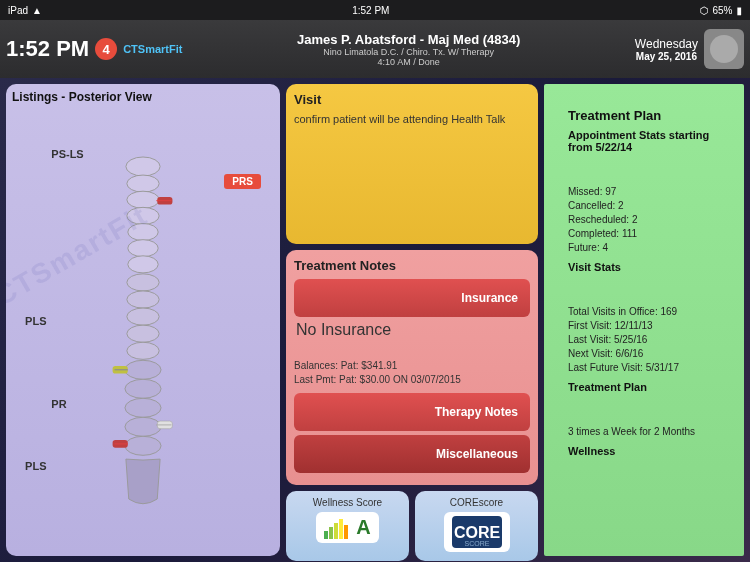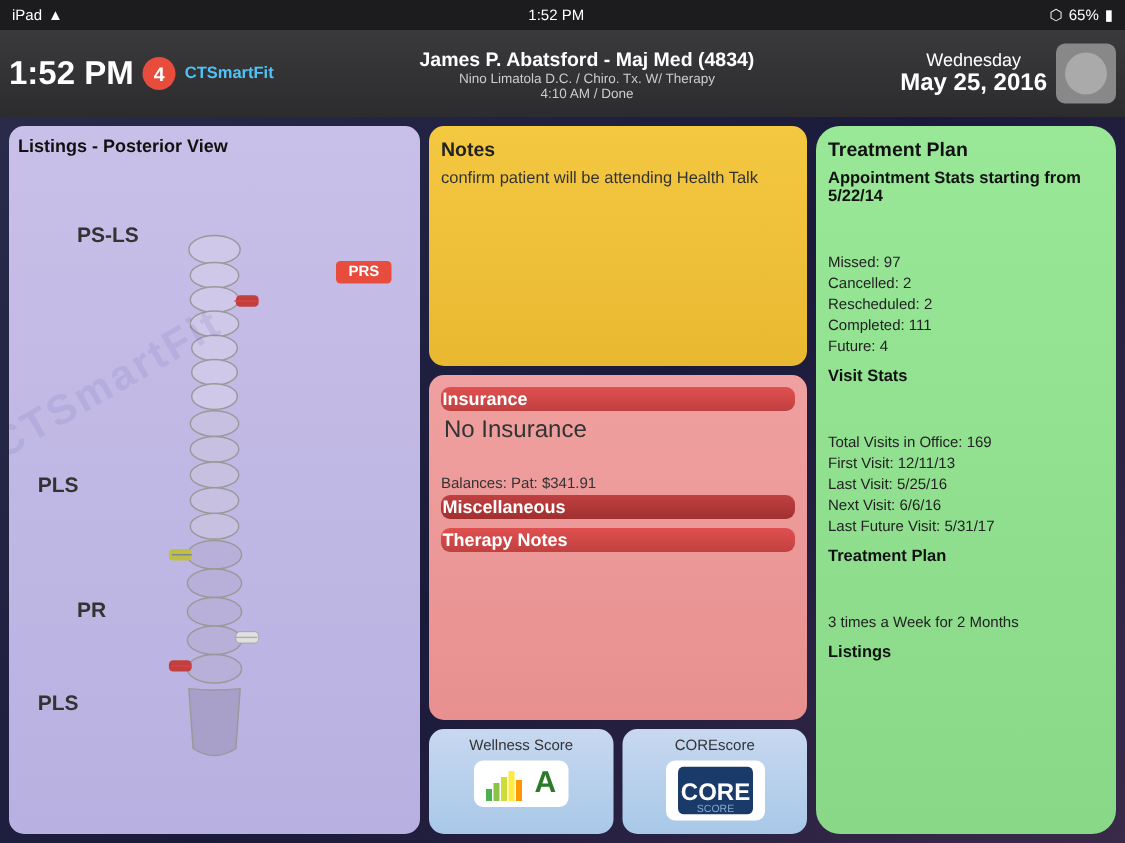--- a/index.html
+++ b/index.html
@@ -119,21 +119,21 @@
 
     .header-date-block {
       text-align: center;
       color: white;
       flex-shrink: 0;
     }
     .header-date-day {
       font-size: 12px;
     }
     .header-date-full {
-      font-size: 16px;
+      font-size: 10px;
       font-weight: bold;
     }
 
     .header-avatar {
       width: 40px;
       height: 40px;
       background: #888;
       border-radius: 6px;
       flex-shrink: 0;
       display: flex;
@@ -180,21 +180,21 @@
       display: flex;
       align-items: center;
       justify-content: center;
     }
     .spine-svg {
       width: 120px;
       height: 380px;
     }
     .spine-label {
       position: absolute;
-      font-size: 14px;
+      font-size: 11px;
       font-weight: bold;
       color: #333;
     }
     .spine-badge {
       position: absolute;
       padding: 2px 8px;
       border-radius: 3px;
       font-size: 10px;
       font-weight: bold;
       color: white;
@@ -236,22 +236,22 @@
     }
     .tn-title {
       font-size: 13px;
       font-weight: bold;
       color: #222;
       margin-bottom: 6px;
     }
     .tn-button {
       display: block;
       width: 100%;
-      padding: 1px;
-      text-align: left;
+      padding: 12px;
+      text-align: right;
       border-radius: 6px;
       font-size: 12px;
       font-weight: bold;
       color: white;
       margin-bottom: 4px;
       border: none;
       cursor: pointer;
     }
     .btn-insurance { background: linear-gradient(180deg, #e05050 0%, #c04040 100%); }
     .btn-therapy { background: linear-gradient(180deg, #e05050 0%, #c04040 100%); }
@@ -308,22 +308,22 @@
       padding: 4px 8px;
       display: flex;
       align-items: center;
       justify-content: center;
     }
 
     
     #right-panel {
       width: 200px;
       background: linear-gradient(180deg, #98e898 0%, #88d888 100%);
-      border-radius: 16px;
-      padding: 8px;
+      border-radius: 2px;
+      padding: 24px;
       flex-shrink: 0;
     }
     .tp-title {
       font-size: 13px;
       font-weight: bold;
       color: #111;
       margin-bottom: 6px;
     }
     .tp-section-title {
       font-size: 11px;
@@ -448,32 +448,34 @@
       <div class="spine-label" style="top:66%;left:15%;">PR</div>
       <div class="spine-label" style="top:80%;left:5%;">PLS</div>
 
       <div class="spine-badge badge-red" style="top:15%;right:5%;">PRS</div>
     </div>
   </div>
 
   <div id="middle-panel">
 
     <div id="alerts-panel">
-      <div class="alerts-title">Notes</div>
+      <div class="alerts-title">Visit</div>
       <div class="alert-text">confirm patient will be attending Health Talk</div>
     </div>
 
     <div id="treatment-notes-panel">
+      <div class="tn-title">Treatment Notes</div>
       <button class="tn-button btn-insurance">Insurance</button>
       <div class="tn-info">No Insurance</div>
       <div class="tn-balance">
         <span>Balances: Pat: $341.91</span><br>
+        <span>Last Pmt: Pat: $30.00 ON 03/07/2015</span>
       </div>
+      <button class="tn-button btn-therapy" style="margin-top:6px;">Therapy Notes</button>
       <button class="tn-button btn-misc">Miscellaneous</button>
-      <button class="tn-button btn-therapy" style="margin-top:6px;">Therapy Notes</button>
     </div>
 
     <div id="bottom-row">
       <div class="score-card">
         <div class="score-title">Wellness Score</div>
         <div class="wellness-badge">
           <svg width="28" height="22" viewBox="0 0 28 22">
             <rect x="0" y="14" width="4" height="8" fill="#4caf50"></rect>
             <rect x="5" y="10" width="4" height="12" fill="#8bc34a"></rect>
             <rect x="10" y="6" width="4" height="16" fill="#cddc39"></rect>
@@ -521,17 +523,17 @@
         Last Future Visit: 5/31/17
       </div>
     </div>
 
     <div>
       <div class="tp-section-title">Treatment Plan</div>
       <div class="tp-text">3 times a Week for 2 Months</div>
     </div>
 
     <div>
-      <div class="tp-section-title">Listings</div>
+      <div class="tp-section-title">Wellness</div>
     </div>
   </div>
 
 </div>
 
 </body></html>

